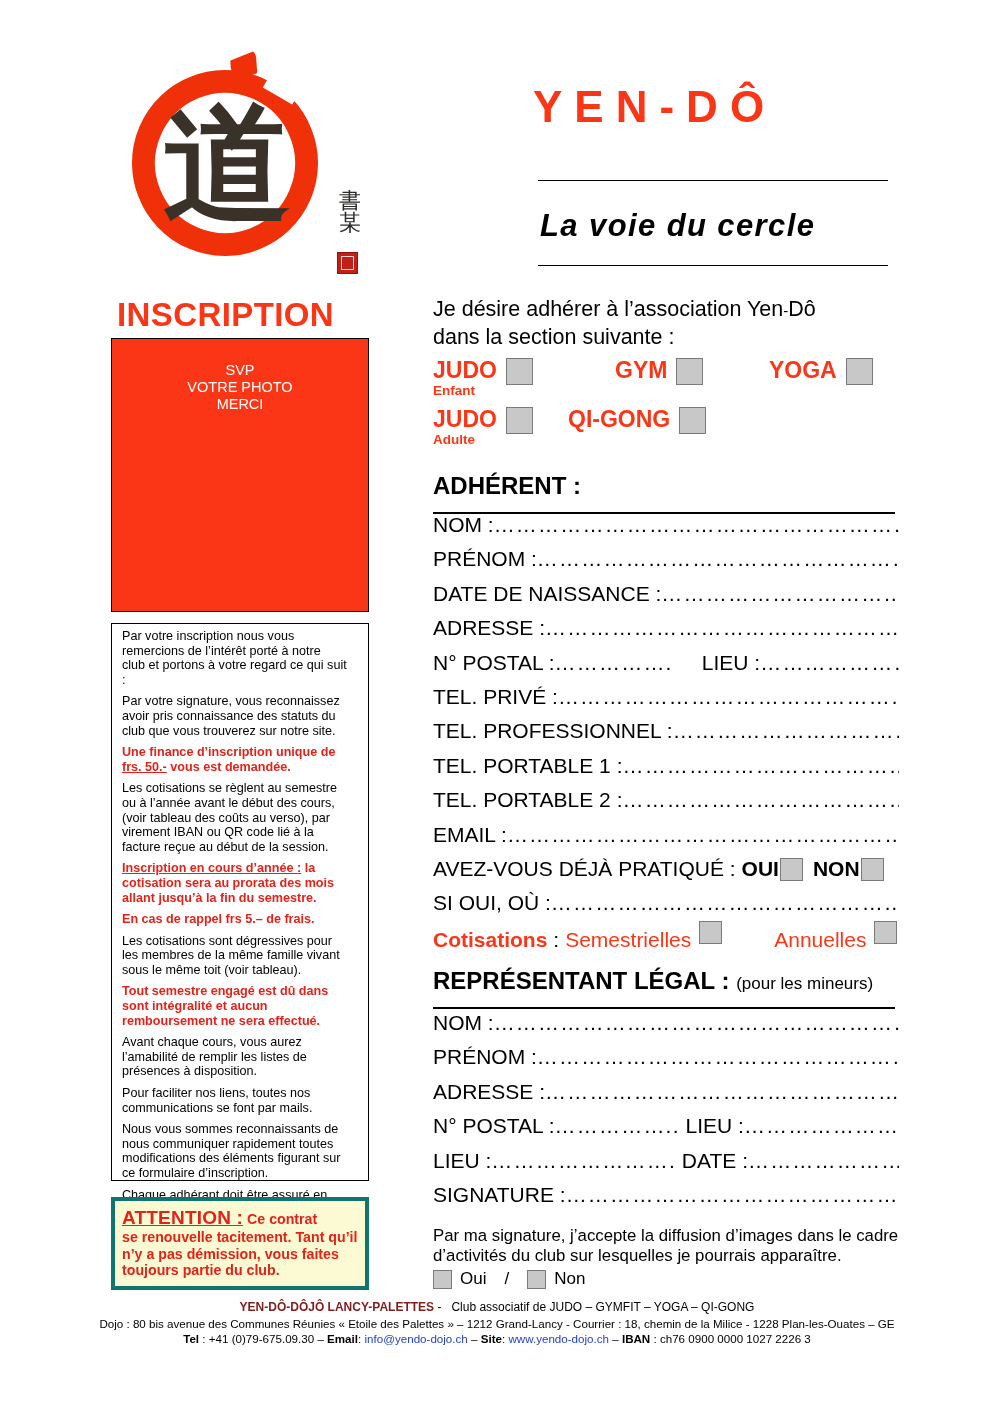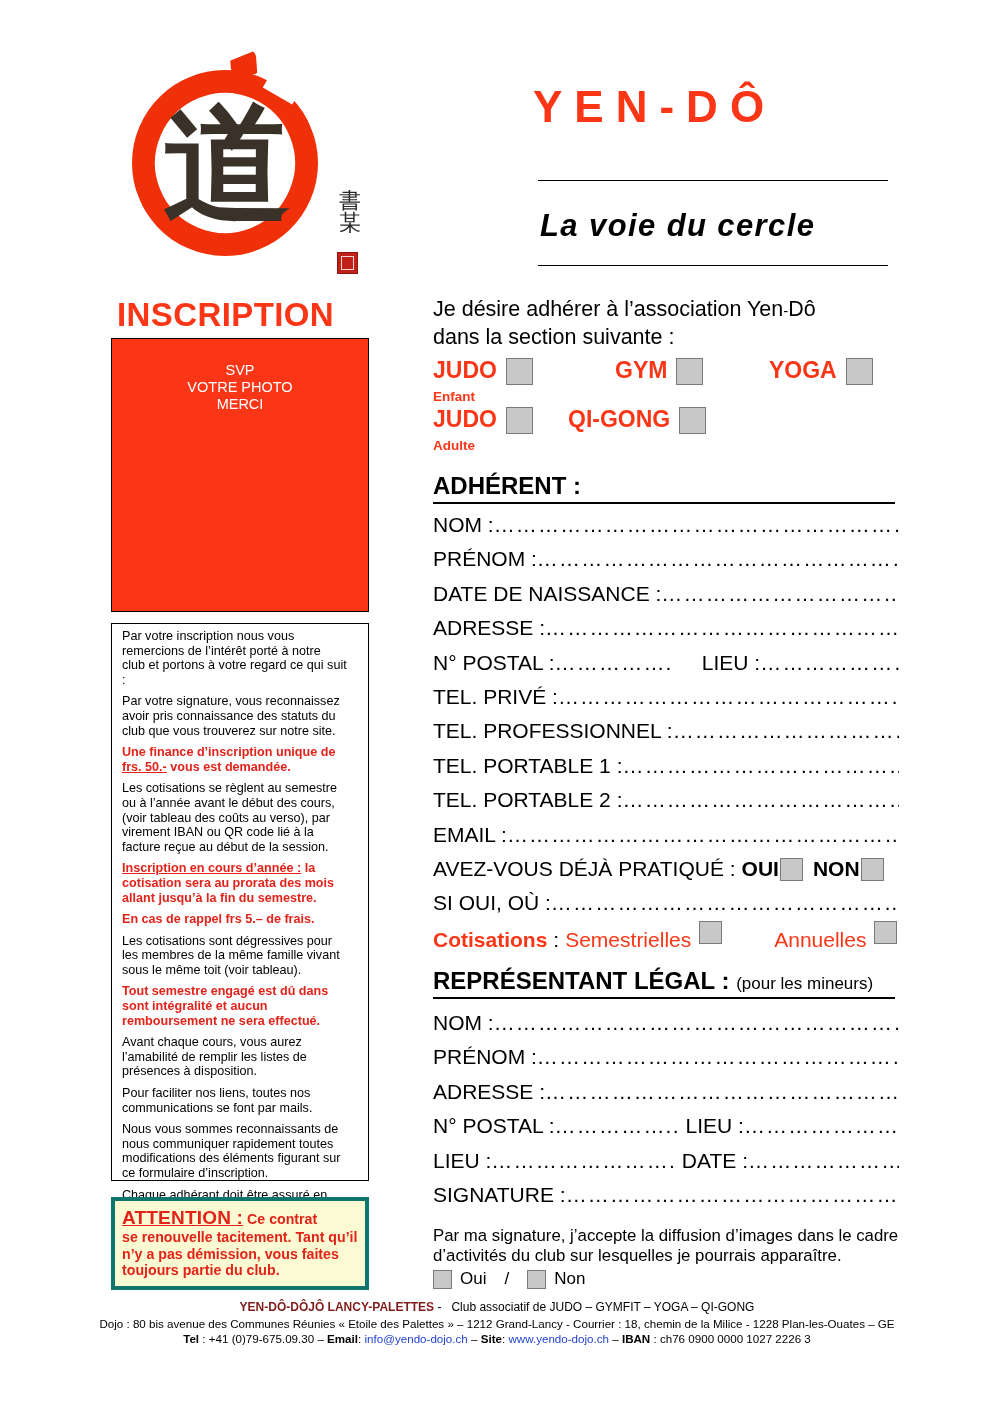--- a/index.html
+++ b/index.html
@@ -241,21 +241,21 @@
     font-weight: bold;
     color: #FA3617;
     line-height: 25px;
   }
   .sec-sub {
     display: block;
     font-size: 13.5px;
     font-weight: bold;
     color: #FA3617;
     line-height: 14px;
-    margin-top: 7px;
+    margin-top: 1px;
   }
   .cb {
     display: inline-block;
     width: 27px;
     height: 27px;
     background: #C8C8C8;
     border: 1px solid #7a7a7a;
     box-sizing: border-box;
     margin-left: 9px;
     vertical-align: middle;
@@ -269,21 +269,21 @@
     box-sizing: border-box;
     vertical-align: middle;
   }
 
   .sec-head {
     position: absolute;
     left: 433px;
     width: 462px;
     font-size: 24px;
     font-weight: bold;
-    padding-bottom: 2px;
+    padding-bottom: 12px;
     border-bottom: 2.2px solid #000000;
   }
   .sec-head .note {
     font-size: 17px;
     font-weight: normal;
   }
   #adherent-head { top: 472px; }
   #legal-head { top: 967px; }
 
   .fields { position: absolute; left: 433px; width: 466px; }

